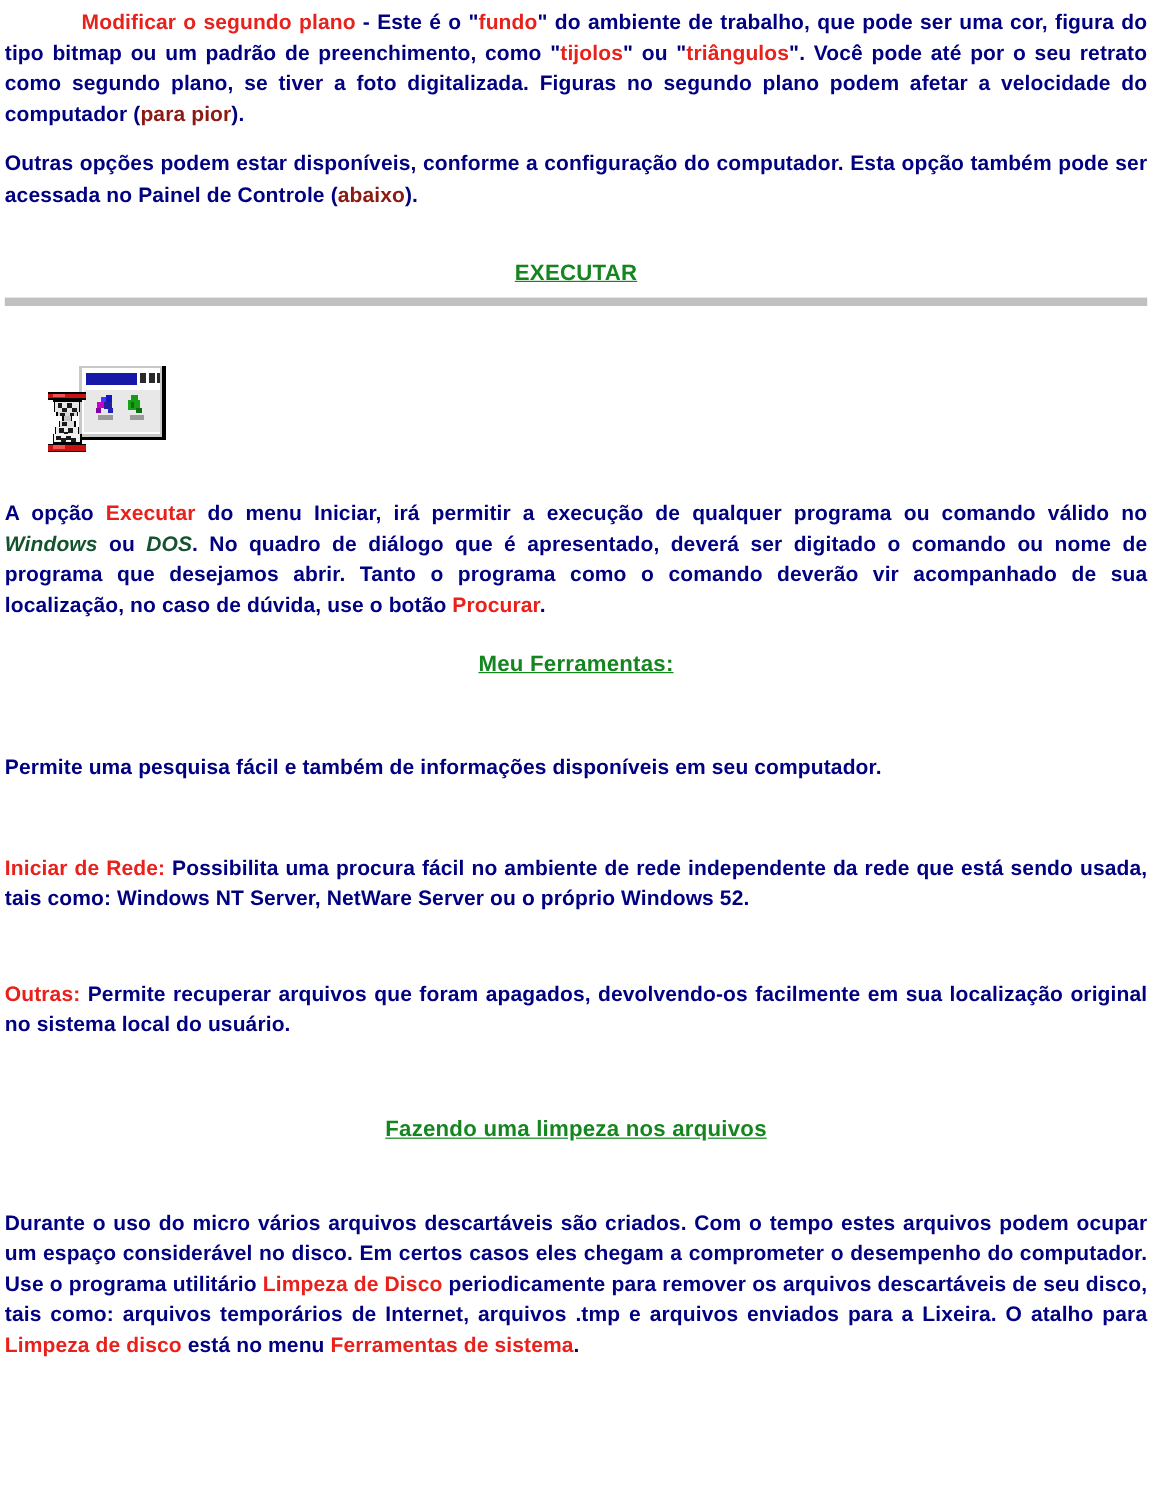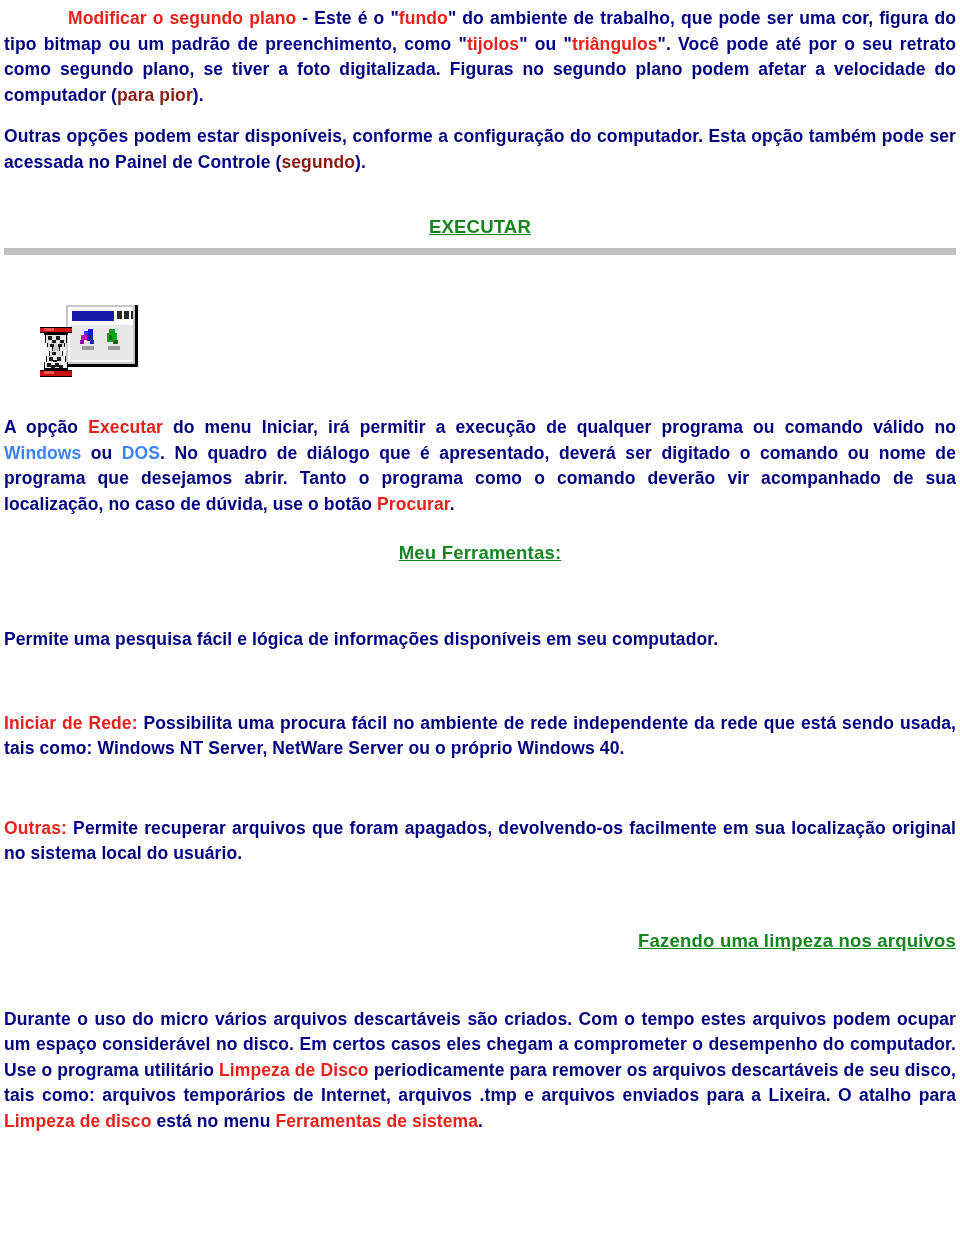--- a/index.html
+++ b/index.html
@@ -29,21 +29,21 @@
     font-size: 17.5px;
     line-height: 25.5px;
     font-weight: bold;
     color: #000080;
     text-align: justify;
     letter-spacing: 0.1px;
   }
   .navy { color: #000080; }
   .red  { color: #e8211b; }
   .maroon { color: #8b1a12; }
-  .purple { color: #3b82f6; }
+  .purple { color: #14532d; font-style: italic; }
 
   .indent-first { text-indent: 64px; }
 
   .gap-6  { height: 6px; }
   .gap-16 { height: 16px; }
   .gap-18 { height: 18px; }
   .gap-24 { height: 24px; }
   .gap-40 { height: 40px; }
   .gap-44 { height: 44px; }
   .gap-54 { height: 54px; }
@@ -54,21 +54,21 @@
     margin: 0;
     font-size: 18.5px;
     line-height: 24px;
     font-weight: bold;
     color: #15851f;
     text-align: center;
     text-decoration: underline;
     letter-spacing: 0.2px;
   }
   h2.heading-left-center {
-    text-align: right;
+    text-align: center;
   }
 
   hr.rule {
     border: 0;
     height: 7px;
     background: #c0c0c0;
     margin: 9px 0 0 0;
     width: 100%;
   }
 
@@ -94,21 +94,21 @@
 
     <div class="gap-6"></div>
 
     <p class="para indent-first">
       <span class="red">Modificar o segundo plano</span><span class="navy"> - Este é o "</span><span class="red">fundo</span><span class="navy">" do ambiente de trabalho, que pode ser uma cor, figura do tipo bitmap ou um padrão de preenchimento, como "</span><span class="red">tijolos</span><span class="navy">" ou "</span><span class="red">triângulos</span><span class="navy">".  Você pode até por o seu retrato como segundo plano, se tiver a foto digitalizada. Figuras no segundo plano podem afetar a velocidade do computador (</span><span class="maroon">para pior</span><span class="navy">).</span>
     </p>
 
     <div class="gap-16"></div>
 
     <p class="para">
-      <span class="navy">Outras opções podem estar disponíveis, conforme a configuração do computador. Esta opção também pode ser acessada no Painel de Controle (</span><span class="maroon">segundo</span><span class="navy">).</span>
+      <span class="navy">Outras opções podem estar disponíveis, conforme a configuração do computador. Esta opção também pode ser acessada no Painel de Controle (</span><span class="maroon">abaixo</span><span class="navy">).</span>
     </p>
 
     <div class="gap-40"></div>
 
     <h2 class="section-heading">EXECUTAR</h2>
 
     <hr class="rule">
 
     <div class="gap-44"></div>
 
@@ -196,26 +196,26 @@
     <p class="para">
       <span class="navy">A opção </span><span class="red">Executar</span><span class="navy"> do menu Iniciar, irá permitir a execução de qualquer programa ou comando válido no </span><span class="purple">Windows</span><span class="navy"> ou </span><span class="purple">DOS</span><span class="navy">. No quadro de diálogo que é apresentado, deverá ser digitado o comando ou nome de programa que desejamos abrir. Tanto o programa como o comando deverão vir acompanhado de sua localização, no caso de dúvida, use o botão </span><span class="red">Procurar</span><span class="navy">.</span>
     </p>
 
     <div class="gap-24"></div>
 
     <h2 class="section-heading">Meu Ferramentas:</h2>
 
     <div class="gap-62"></div>
 
-    <p class="para">Permite uma pesquisa fácil e lógica de informações disponíveis em seu computador.</p>
+    <p class="para">Permite uma pesquisa fácil e também de informações disponíveis em seu computador.</p>
 
     <div class="gap-58"></div>
 
     <p class="para">
-      <span class="red">Iniciar de Rede:</span><span class="navy"> Possibilita uma procura fácil no ambiente de rede independente da rede que está sendo usada, tais como: Windows NT Server, NetWare Server ou o próprio Windows 40.</span>
+      <span class="red">Iniciar de Rede:</span><span class="navy"> Possibilita uma procura fácil no ambiente de rede independente da rede que está sendo usada, tais como: Windows NT Server, NetWare Server ou o próprio Windows 52.</span>
     </p>
 
     <div class="gap-54"></div>
 
     <p class="para">
       <span class="red">Outras:</span><span class="navy"> Permite recuperar arquivos que foram apagados, devolvendo-os facilmente em sua localização original no sistema local do usuário.</span>
     </p>
 
     <div class="gap-62"></div>
 

